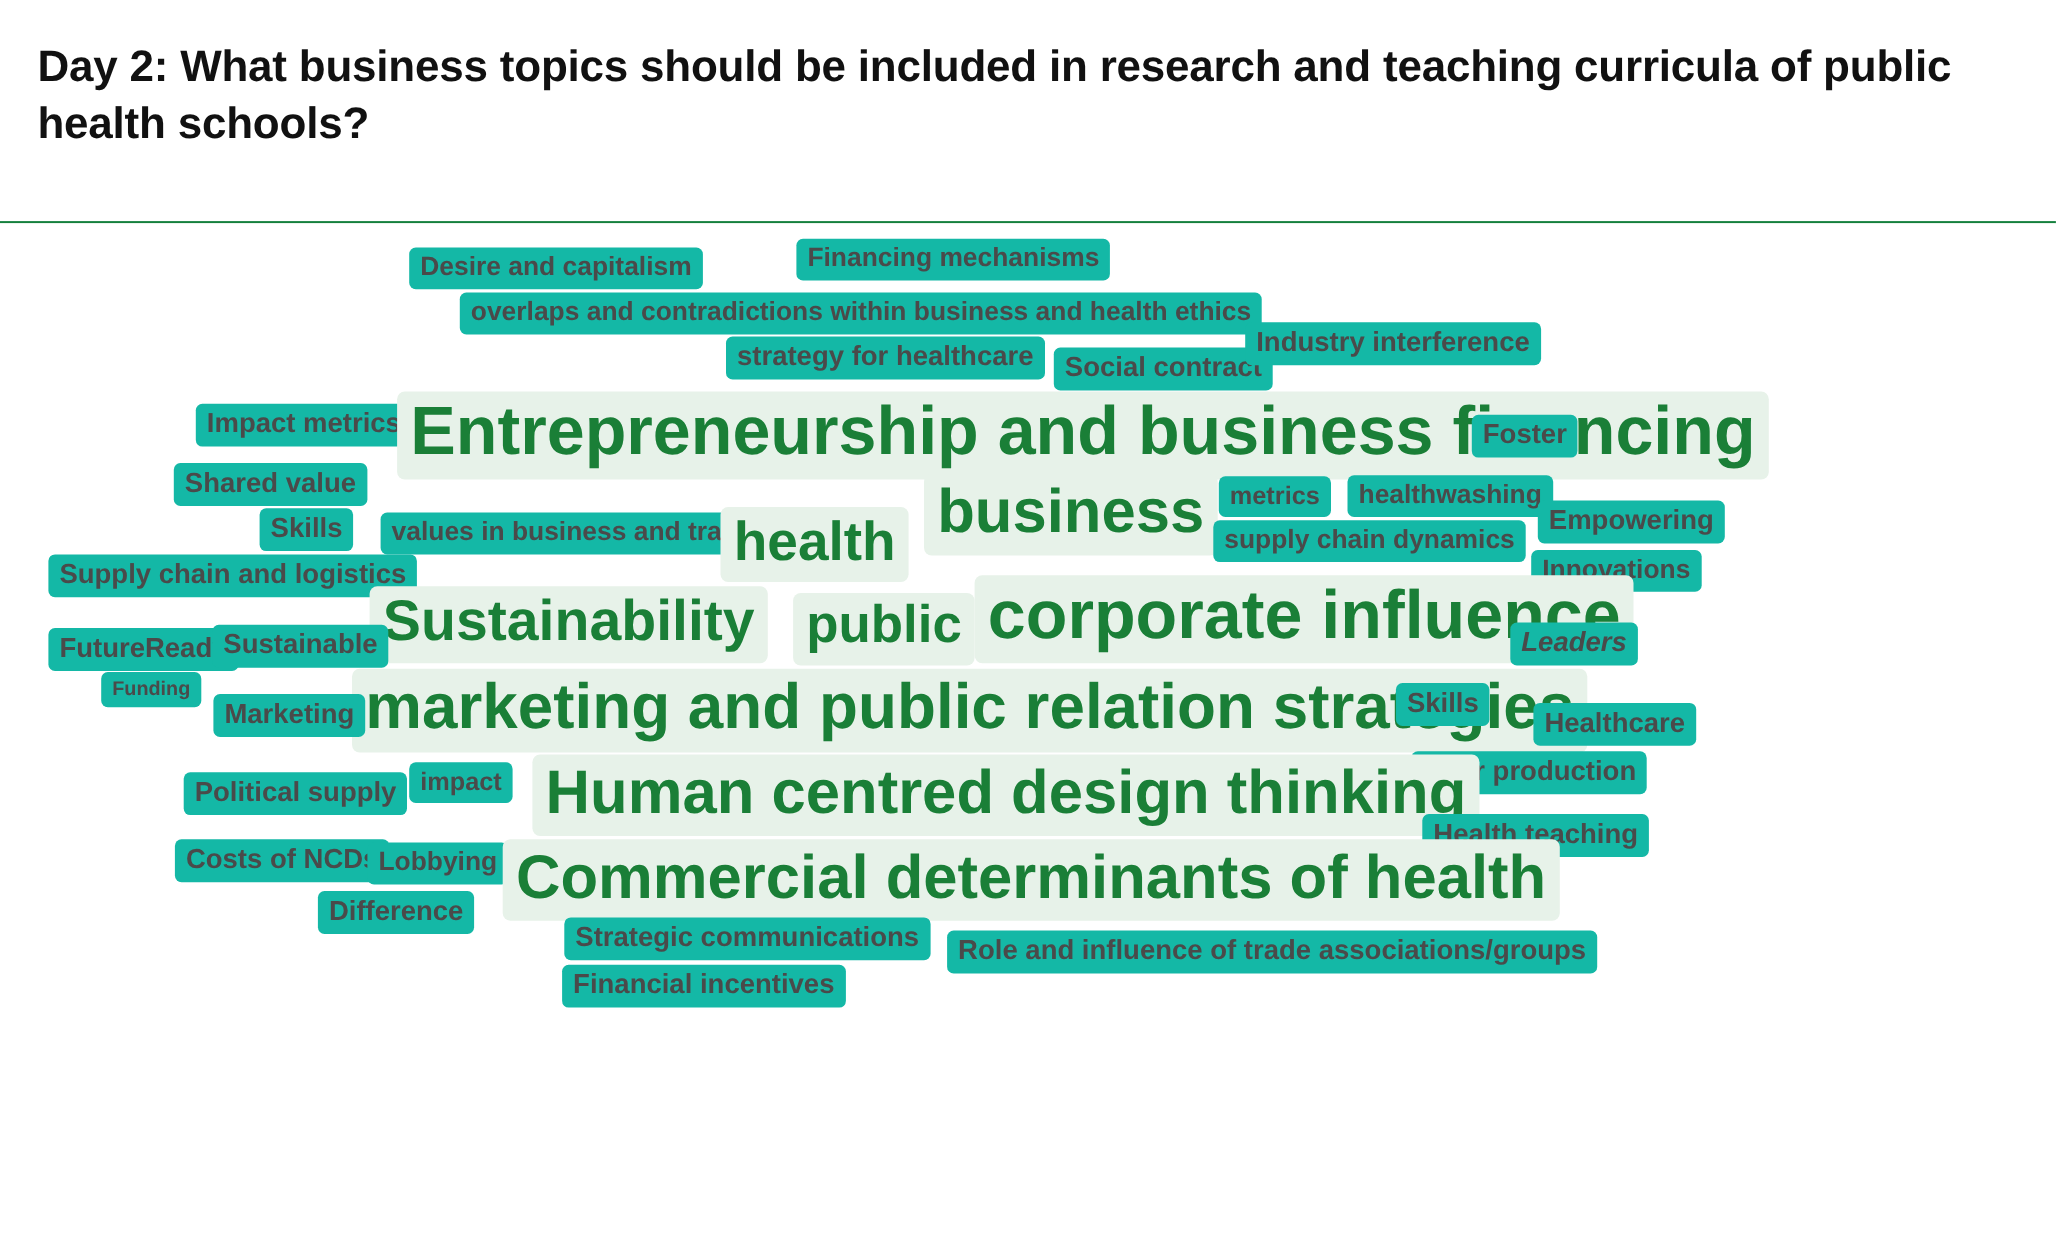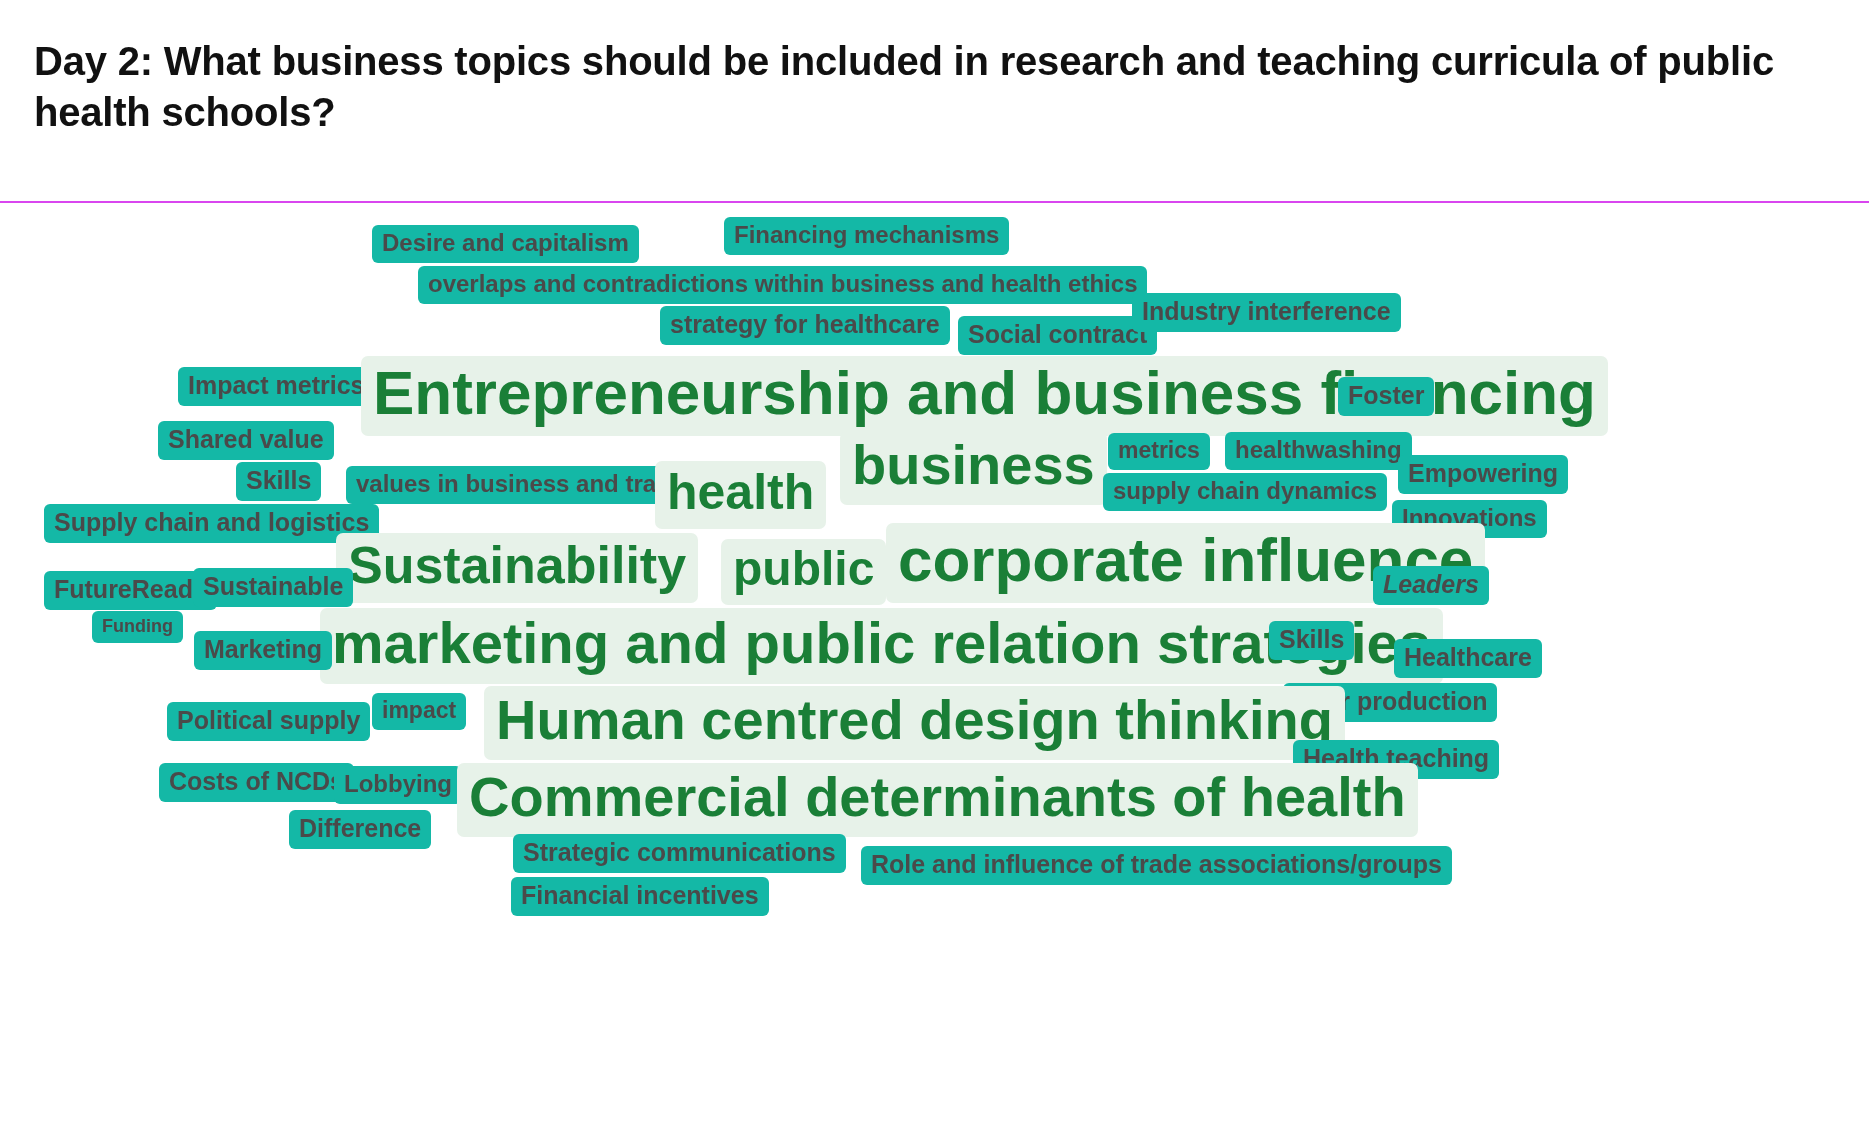--- a/index.html
+++ b/index.html
@@ -23,21 +23,21 @@
   }
 
   
   #header {
     position: absolute;
     left: 0;
     top: 0;
     width: 1869px;
     height: 203px;
     box-sizing: border-box;
-    border-bottom: 2px solid #d946ef;
+    border-bottom: 2px solid #15803d;
     background: #ffffff;
   }
   #page-title {
     position: absolute;
     left: 34px;
     top: 36px;
     width: 1760px;
     font-size: 40px;
     font-weight: bold;
     line-height: 1.28;

